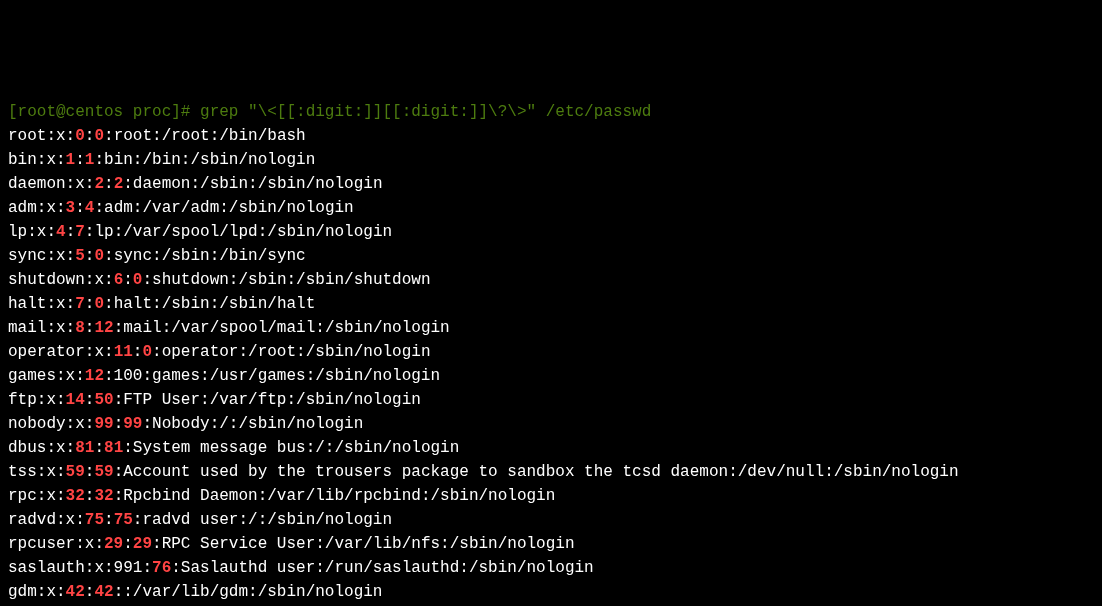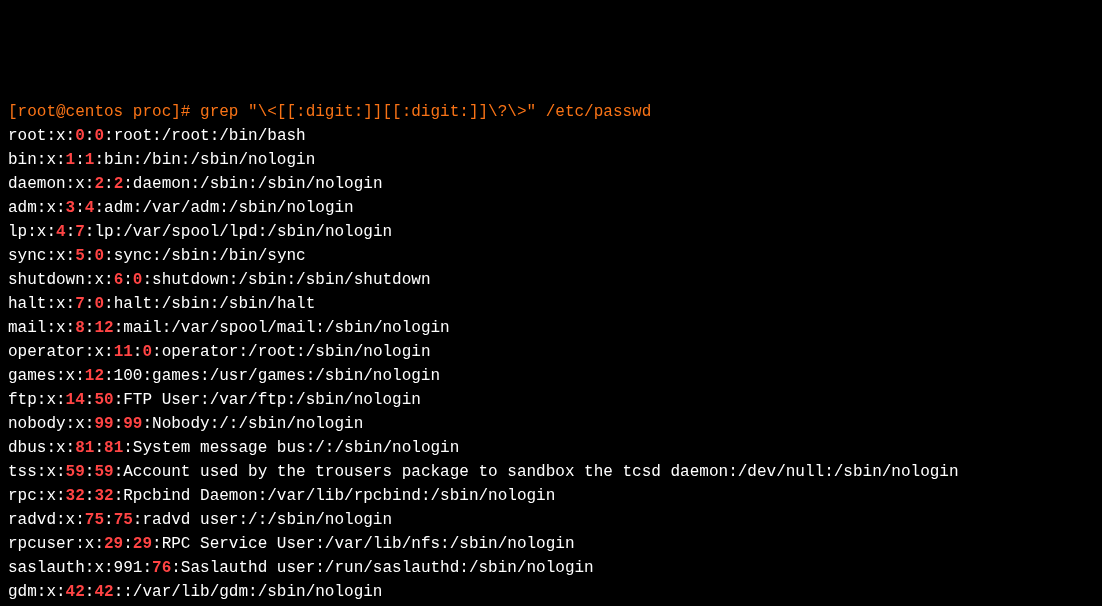--- a/index.html
+++ b/index.html
@@ -7,21 +7,21 @@
     padding: 4px 8px;
     background: #000000;
     color: #ffffff;
     font-family: "Consolas", "Courier New", monospace;
     font-size: 16px;
     line-height: 24px;
     white-space: pre;
     width: 1102px;
     box-sizing: border-box;
   }
-  .prompt { color: #f97316; }
+  .prompt { color: #4d7c0f; }
   .hl { color: #ff4444; font-weight: bold; }
   .line { display: block; }
 </style>
 </head>
 <body>
 
 
 
 <div id="terminal"><span class="line prompt">[root@centos proc]# grep "\&lt;[[:digit:]][[:digit:]]\?\&gt;" /etc/passwd</span><span class="line"><span>root:x:</span><span class="hl">0</span><span>:</span><span class="hl">0</span><span>:root:/root:/bin/bash</span></span><span class="line"><span>bin:x:</span><span class="hl">1</span><span>:</span><span class="hl">1</span><span>:bin:/bin:/sbin/nologin</span></span><span class="line"><span>daemon:x:</span><span class="hl">2</span><span>:</span><span class="hl">2</span><span>:daemon:/sbin:/sbin/nologin</span></span><span class="line"><span>adm:x:</span><span class="hl">3</span><span>:</span><span class="hl">4</span><span>:adm:/var/adm:/sbin/nologin</span></span><span class="line"><span>lp:x:</span><span class="hl">4</span><span>:</span><span class="hl">7</span><span>:lp:/var/spool/lpd:/sbin/nologin</span></span><span class="line"><span>sync:x:</span><span class="hl">5</span><span>:</span><span class="hl">0</span><span>:sync:/sbin:/bin/sync</span></span><span class="line"><span>shutdown:x:</span><span class="hl">6</span><span>:</span><span class="hl">0</span><span>:shutdown:/sbin:/sbin/shutdown</span></span><span class="line"><span>halt:x:</span><span class="hl">7</span><span>:</span><span class="hl">0</span><span>:halt:/sbin:/sbin/halt</span></span><span class="line"><span>mail:x:</span><span class="hl">8</span><span>:</span><span class="hl">12</span><span>:mail:/var/spool/mail:/sbin/nologin</span></span><span class="line"><span>operator:x:</span><span class="hl">11</span><span>:</span><span class="hl">0</span><span>:operator:/root:/sbin/nologin</span></span><span class="line"><span>games:x:</span><span class="hl">12</span><span>:100:games:/usr/games:/sbin/nologin</span></span><span class="line"><span>ftp:x:</span><span class="hl">14</span><span>:</span><span class="hl">50</span><span>:FTP User:/var/ftp:/sbin/nologin</span></span><span class="line"><span>nobody:x:</span><span class="hl">99</span><span>:</span><span class="hl">99</span><span>:Nobody:/:/sbin/nologin</span></span><span class="line"><span>dbus:x:</span><span class="hl">81</span><span>:</span><span class="hl">81</span><span>:System message bus:/:/sbin/nologin</span></span><span class="line"><span>tss:x:</span><span class="hl">59</span><span>:</span><span class="hl">59</span><span>:Account used by the trousers package to sandbox the tcsd daemon:/dev/null:/sbin/nologin</span></span><span class="line"><span>rpc:x:</span><span class="hl">32</span><span>:</span><span class="hl">32</span><span>:Rpcbind Daemon:/var/lib/rpcbind:/sbin/nologin</span></span><span class="line"><span>radvd:x:</span><span class="hl">75</span><span>:</span><span class="hl">75</span><span>:radvd user:/:/sbin/nologin</span></span><span class="line"><span>rpcuser:x:</span><span class="hl">29</span><span>:</span><span class="hl">29</span><span>:RPC Service User:/var/lib/nfs:/sbin/nologin</span></span><span class="line"><span>saslauth:x:991:</span><span class="hl">76</span><span>:Saslauthd user:/run/saslauthd:/sbin/nologin</span></span><span class="line"><span>gdm:x:</span><span class="hl">42</span><span>:</span><span class="hl">42</span><span>::/var/lib/gdm:/sbin/nologin</span></span><span class="line"></span></div>
 

